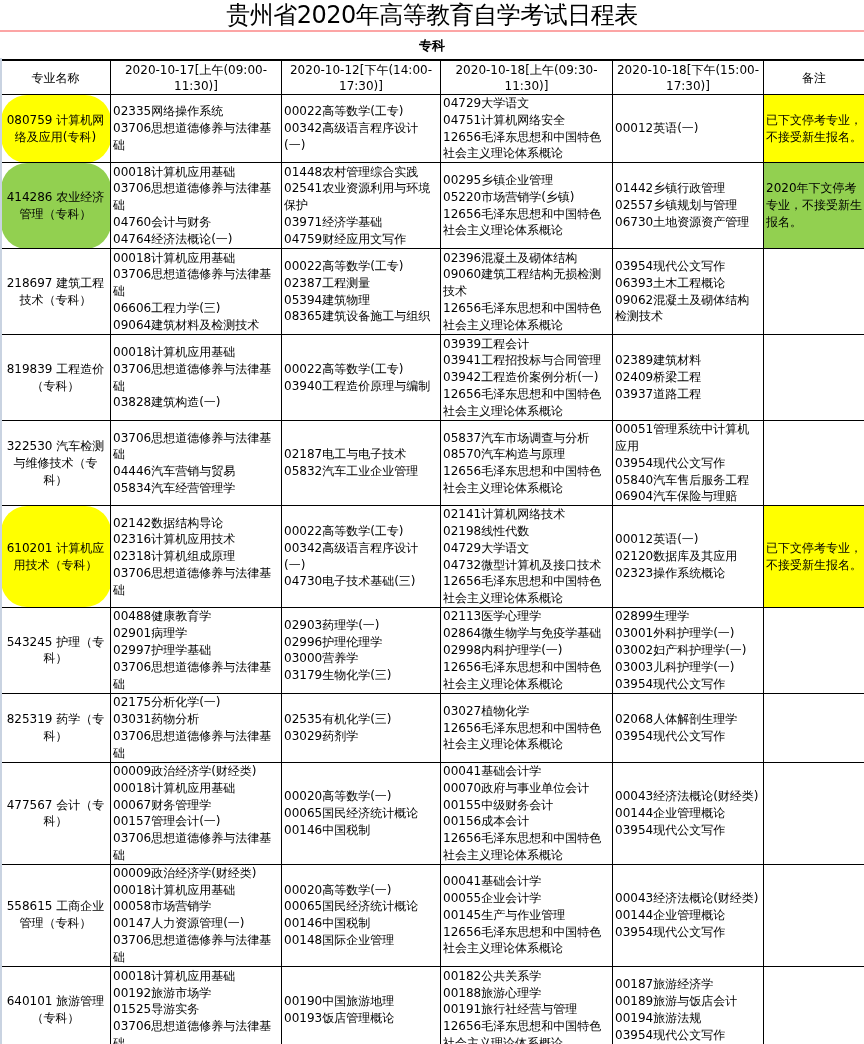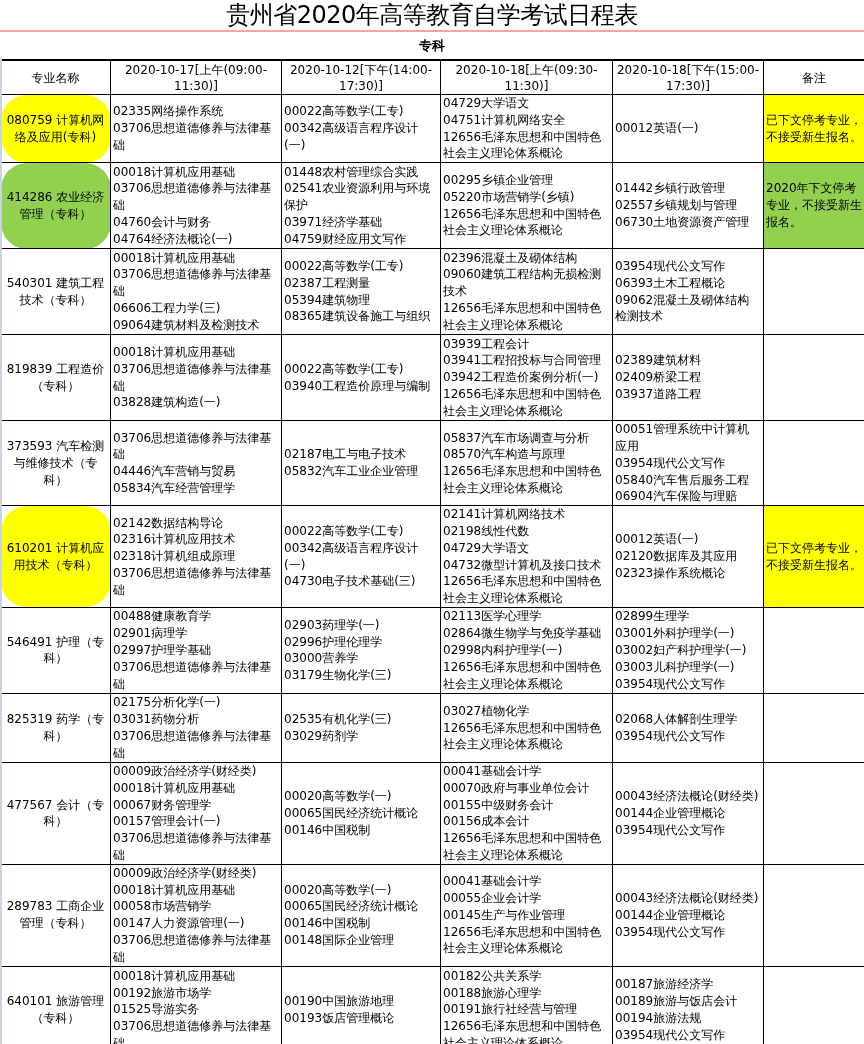--- a/index.html
+++ b/index.html
@@ -84,21 +84,21 @@
             <span class="course">12656毛泽东思想和中国特色社会主义理论体系概论</span>
           </td>
           <td>
             <span class="course">01442乡镇行政管理</span>
             <span class="course">02557乡镇规划与管理</span>
             <span class="course">06730土地资源资产管理</span>
           </td>
           <td class="note green">2020年下文停考专业，不接受新生报名。</td>
         </tr>
         <tr style="height: 86px;">
-          <td class="major">540301 建筑工程技术（专科）</td>
+          <td class="major">218697 建筑工程技术（专科）</td>
           <td>
             <span class="course">00018计算机应用基础</span>
             <span class="course">03706思想道德修养与法律基础</span>
             <span class="course">06606工程力学(三)</span>
             <span class="course">09064建筑材料及检测技术</span>
           </td>
           <td>
             <span class="course">00022高等数学(工专)</span>
             <span class="course">02387工程测量</span>
             <span class="course">05394建筑物理</span>
@@ -134,21 +134,21 @@
             <span class="course">12656毛泽东思想和中国特色社会主义理论体系概论</span>
           </td>
           <td>
             <span class="course">02389建筑材料</span>
             <span class="course">02409桥梁工程</span>
             <span class="course">03937道路工程</span>
           </td>
           <td class="note"></td>
         </tr>
         <tr style="height: 85px;">
-          <td class="major">373593 汽车检测与维修技术（专科）</td>
+          <td class="major">322530 汽车检测与维修技术（专科）</td>
           <td>
             <span class="course">03706思想道德修养与法律基础</span>
             <span class="course">04446汽车营销与贸易</span>
             <span class="course">05834汽车经营管理学</span>
           </td>
           <td>
             <span class="course">02187电工与电子技术</span>
             <span class="course">05832汽车工业企业管理</span>
           </td>
           <td>
@@ -185,21 +185,21 @@
             <span class="course">12656毛泽东思想和中国特色社会主义理论体系概论</span>
           </td>
           <td>
             <span class="course">00012英语(一)</span>
             <span class="course">02120数据库及其应用</span>
             <span class="course">02323操作系统概论</span>
           </td>
           <td class="note yellow">已下文停考专业，不接受新生报名。</td>
         </tr>
         <tr style="height: 86px;">
-          <td class="major">546491 护理（专科）</td>
+          <td class="major">543245 护理（专科）</td>
           <td>
             <span class="course">00488健康教育学</span>
             <span class="course">02901病理学</span>
             <span class="course">02997护理学基础</span>
             <span class="course">03706思想道德修养与法律基础</span>
           </td>
           <td>
             <span class="course">02903药理学(一)</span>
             <span class="course">02996护理伦理学</span>
             <span class="course">03000营养学</span>
@@ -263,21 +263,21 @@
             <span class="course">12656毛泽东思想和中国特色社会主义理论体系概论</span>
           </td>
           <td>
             <span class="course">00043经济法概论(财经类)</span>
             <span class="course">00144企业管理概论</span>
             <span class="course">03954现代公文写作</span>
           </td>
           <td class="note"></td>
         </tr>
         <tr style="height: 102px;">
-          <td class="major">289783 工商企业管理（专科）</td>
+          <td class="major">558615 工商企业管理（专科）</td>
           <td>
             <span class="course">00009政治经济学(财经类)</span>
             <span class="course">00018计算机应用基础</span>
             <span class="course">00058市场营销学</span>
             <span class="course">00147人力资源管理(一)</span>
             <span class="course">03706思想道德修养与法律基础</span>
           </td>
           <td>
             <span class="course">00020高等数学(一)</span>
             <span class="course">00065国民经济统计概论</span>

